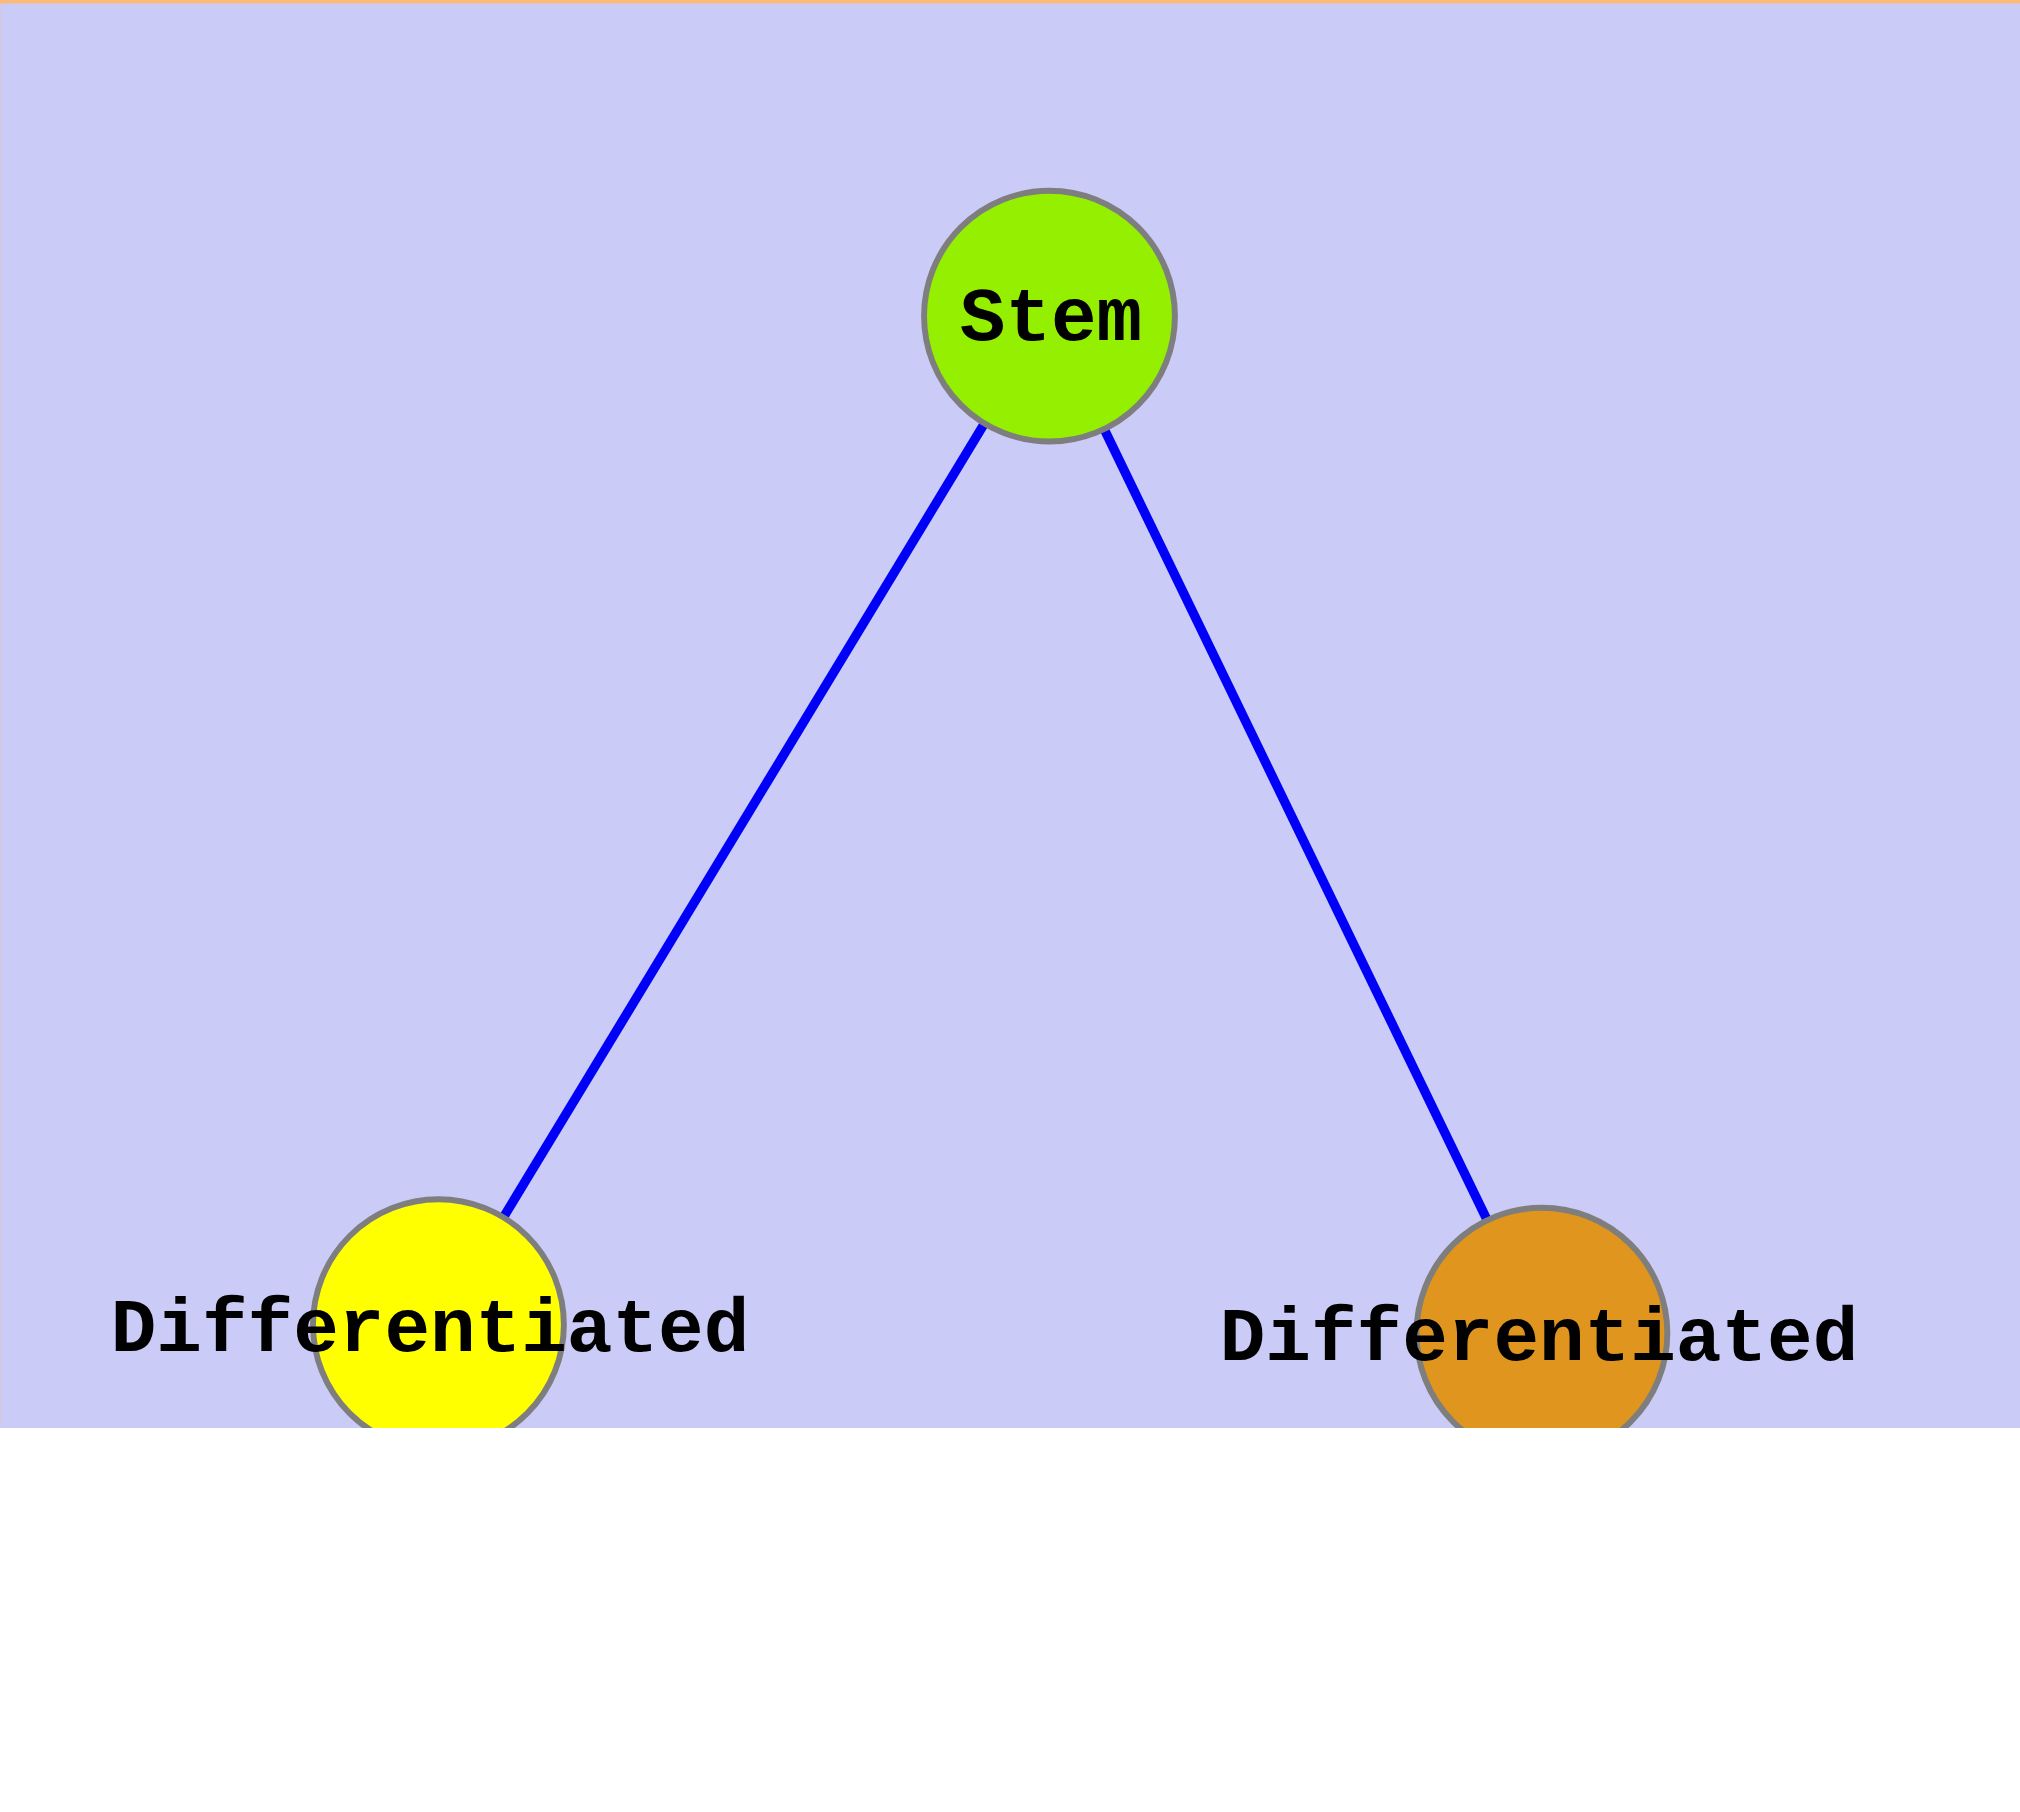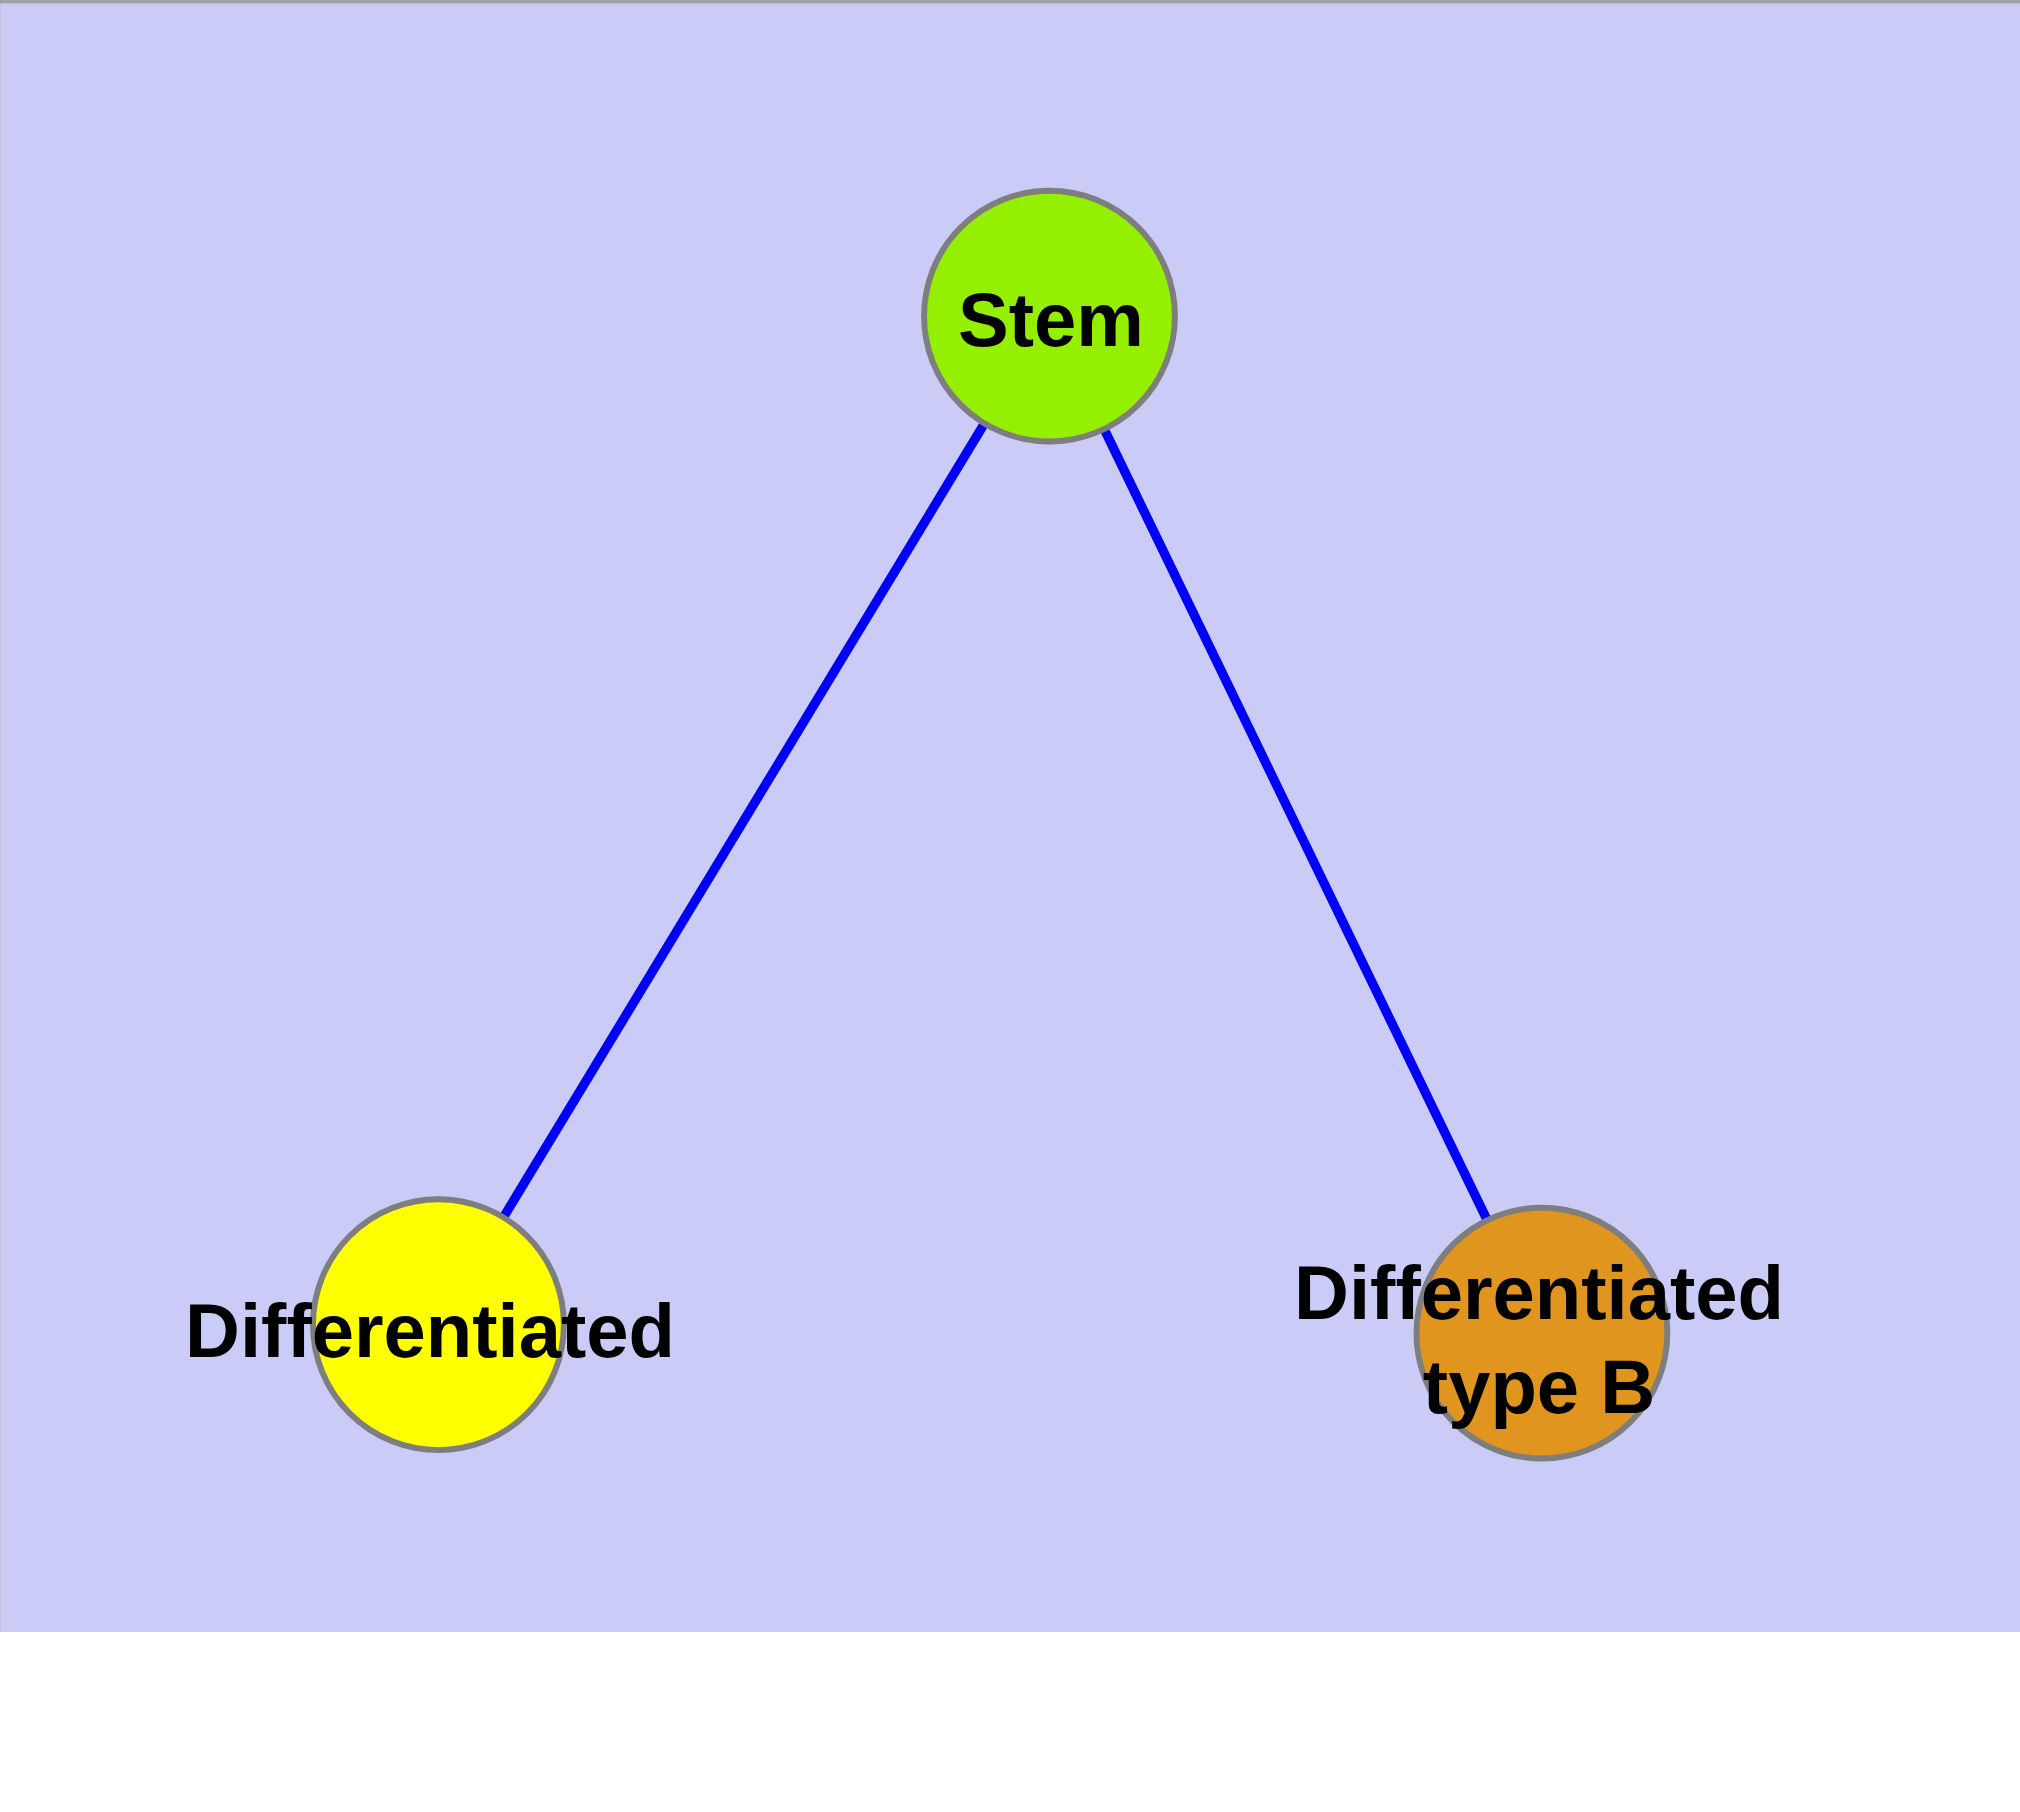--- a/index.html
+++ b/index.html
@@ -3,24 +3,24 @@
 <meta charset="utf-8">
 <style>
   html, body {
     margin: 0;
     padding: 0;
     background: #ffffff;
   }
   .canvas {
     position: relative;
     width: 2021px;
-    height: 1632px;
-    background: #a3a3a3;
+    height: 1428px;
+    background: #fdba74;
     overflow: hidden;
-    font-family: Liberation Sans, sans-serif;
+    font-family: Liberation Mono, monospace;
   }
   .canvas svg {
     position: absolute;
     left: 0;
     top: 0;
     display: block;
   }
   .node-label {
     position: absolute;
     transform: translate(-50%, -50%);
@@ -50,17 +50,16 @@
   </svg>
 
   <div class="node-label" style="left:1051px; top:320px;">Stem</div>
 
   <div class="node-label" style="left:430px; top:1331px;">
     <div>Differentiated</div>
   </div>
 
   <div class="node-label" style="left:1539px; top:1340px;">
     <div>Differentiated</div>
-    <div>type B</div>
   </div>
 
 </div>
 
 
 </body></html>

